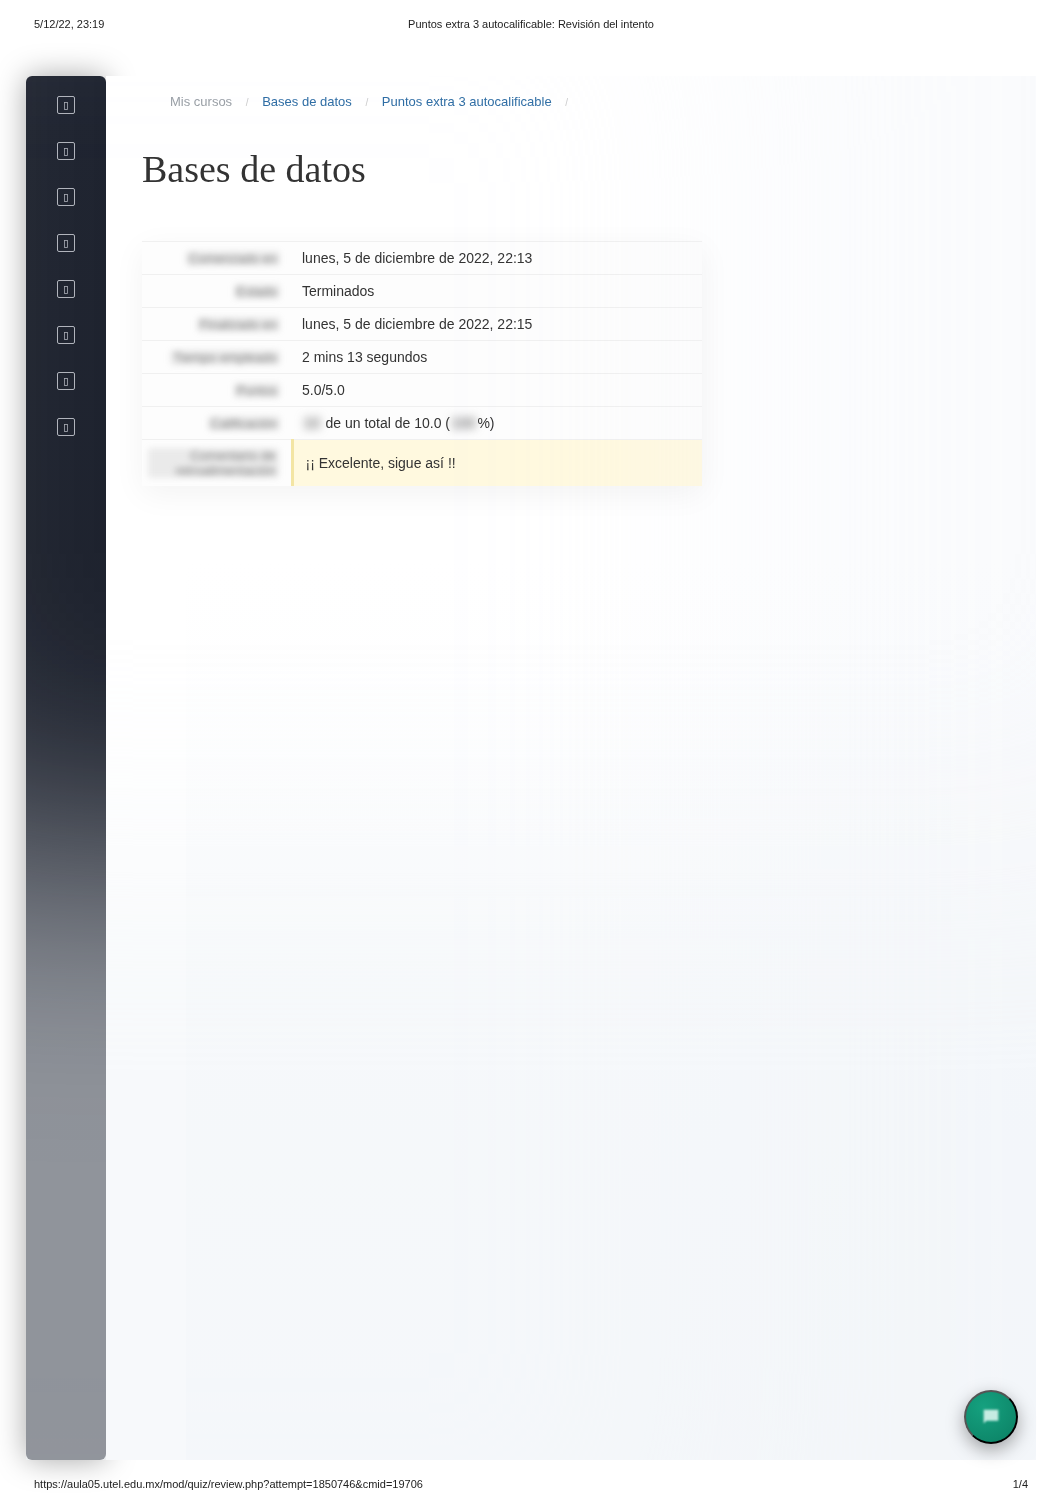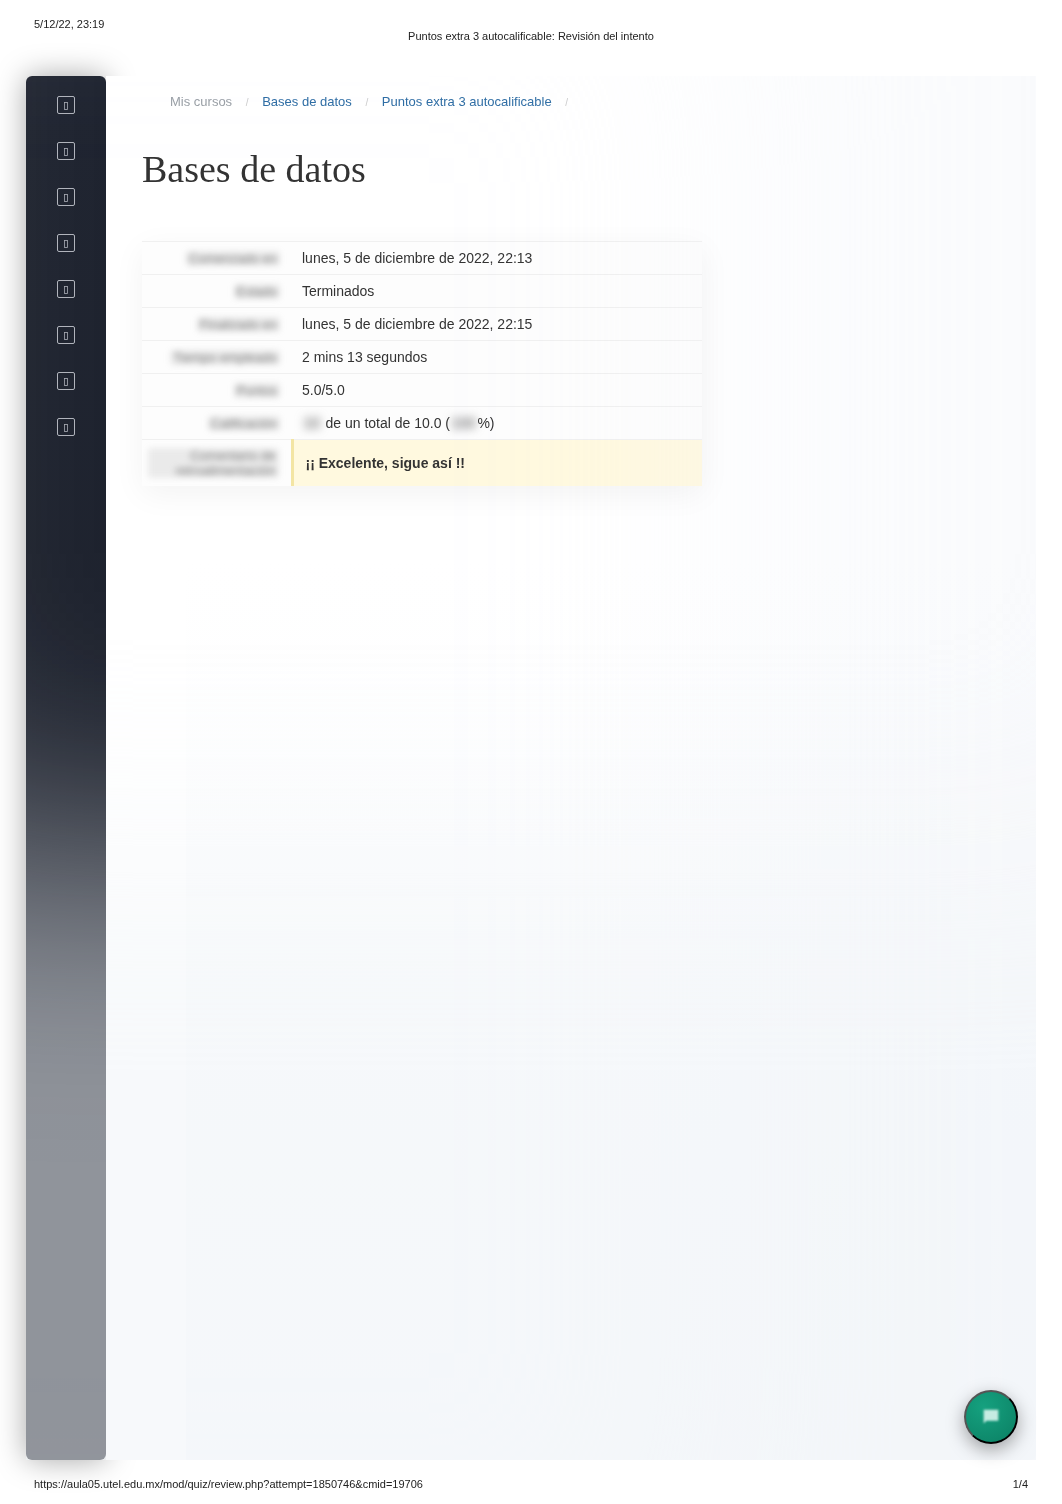--- a/index.html
+++ b/index.html
@@ -19,21 +19,20 @@
       display: flex;
       justify-content: flex-start;
       padding: 18px 26px 0 34px;
       font-size: 11px;
       color: #222;
     }
     .print-header .hcenter {
       position: absolute;
       left: 50%;
       transform: translateX(-50%);
-      margin-top: 12px;
     }
     .page-wrap {
       position: absolute;
       top: 76px;
       left: 26px;
       right: 26px;
       bottom: 44px;
     }
     .sidebar {
       position: absolute;
@@ -143,21 +142,20 @@
       background: rgba(120,120,120,0.1);
       border-radius: 2px;
       padding: 0 2px;
     }
     .feedback-cell {
       background: #fff9df;
       border-left: 3px solid #f3e5a4;
       padding: 4px 12px !important;
       font-size: 14px;
       color: #333;
-      font-weight: bold;
     }
     .fab {
       position: absolute;
       right: 44px;
       bottom: 60px;
       width: 54px;
       height: 54px;
       border-radius: 50%;
       background: radial-gradient(circle at 35% 30%, #15a17f, #0b7f63);
       box-shadow: 0 6px 18px rgba(0,0,0,0.35);

